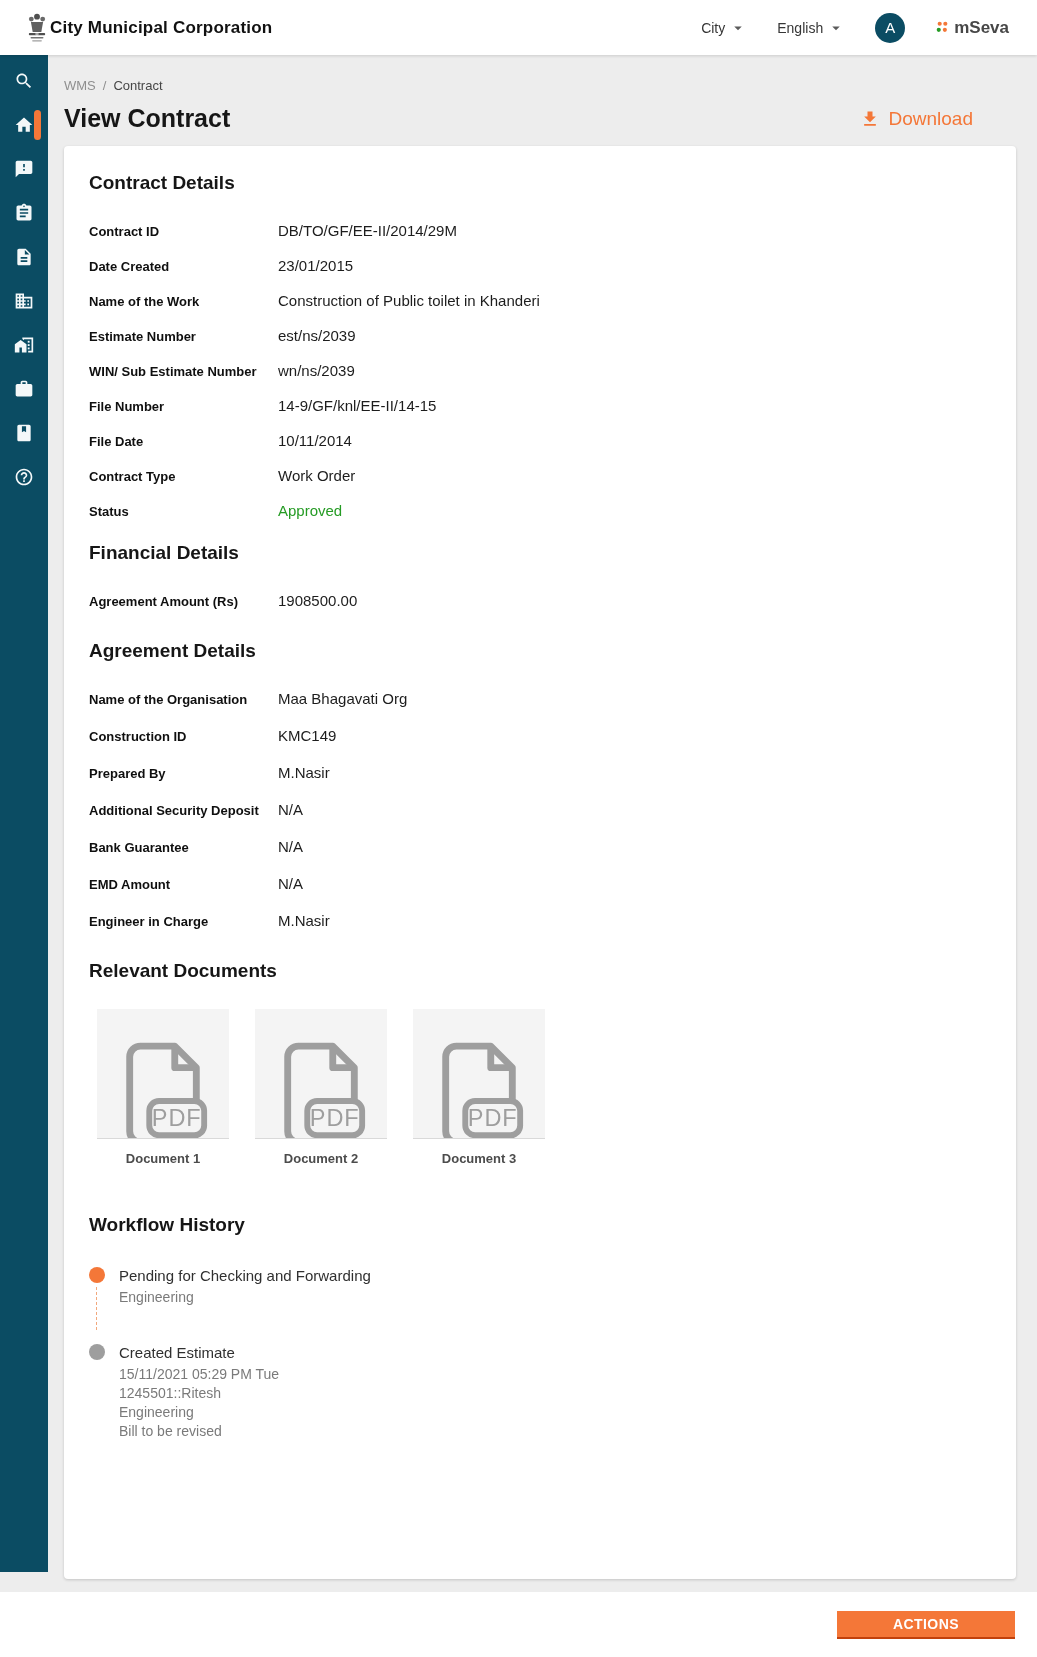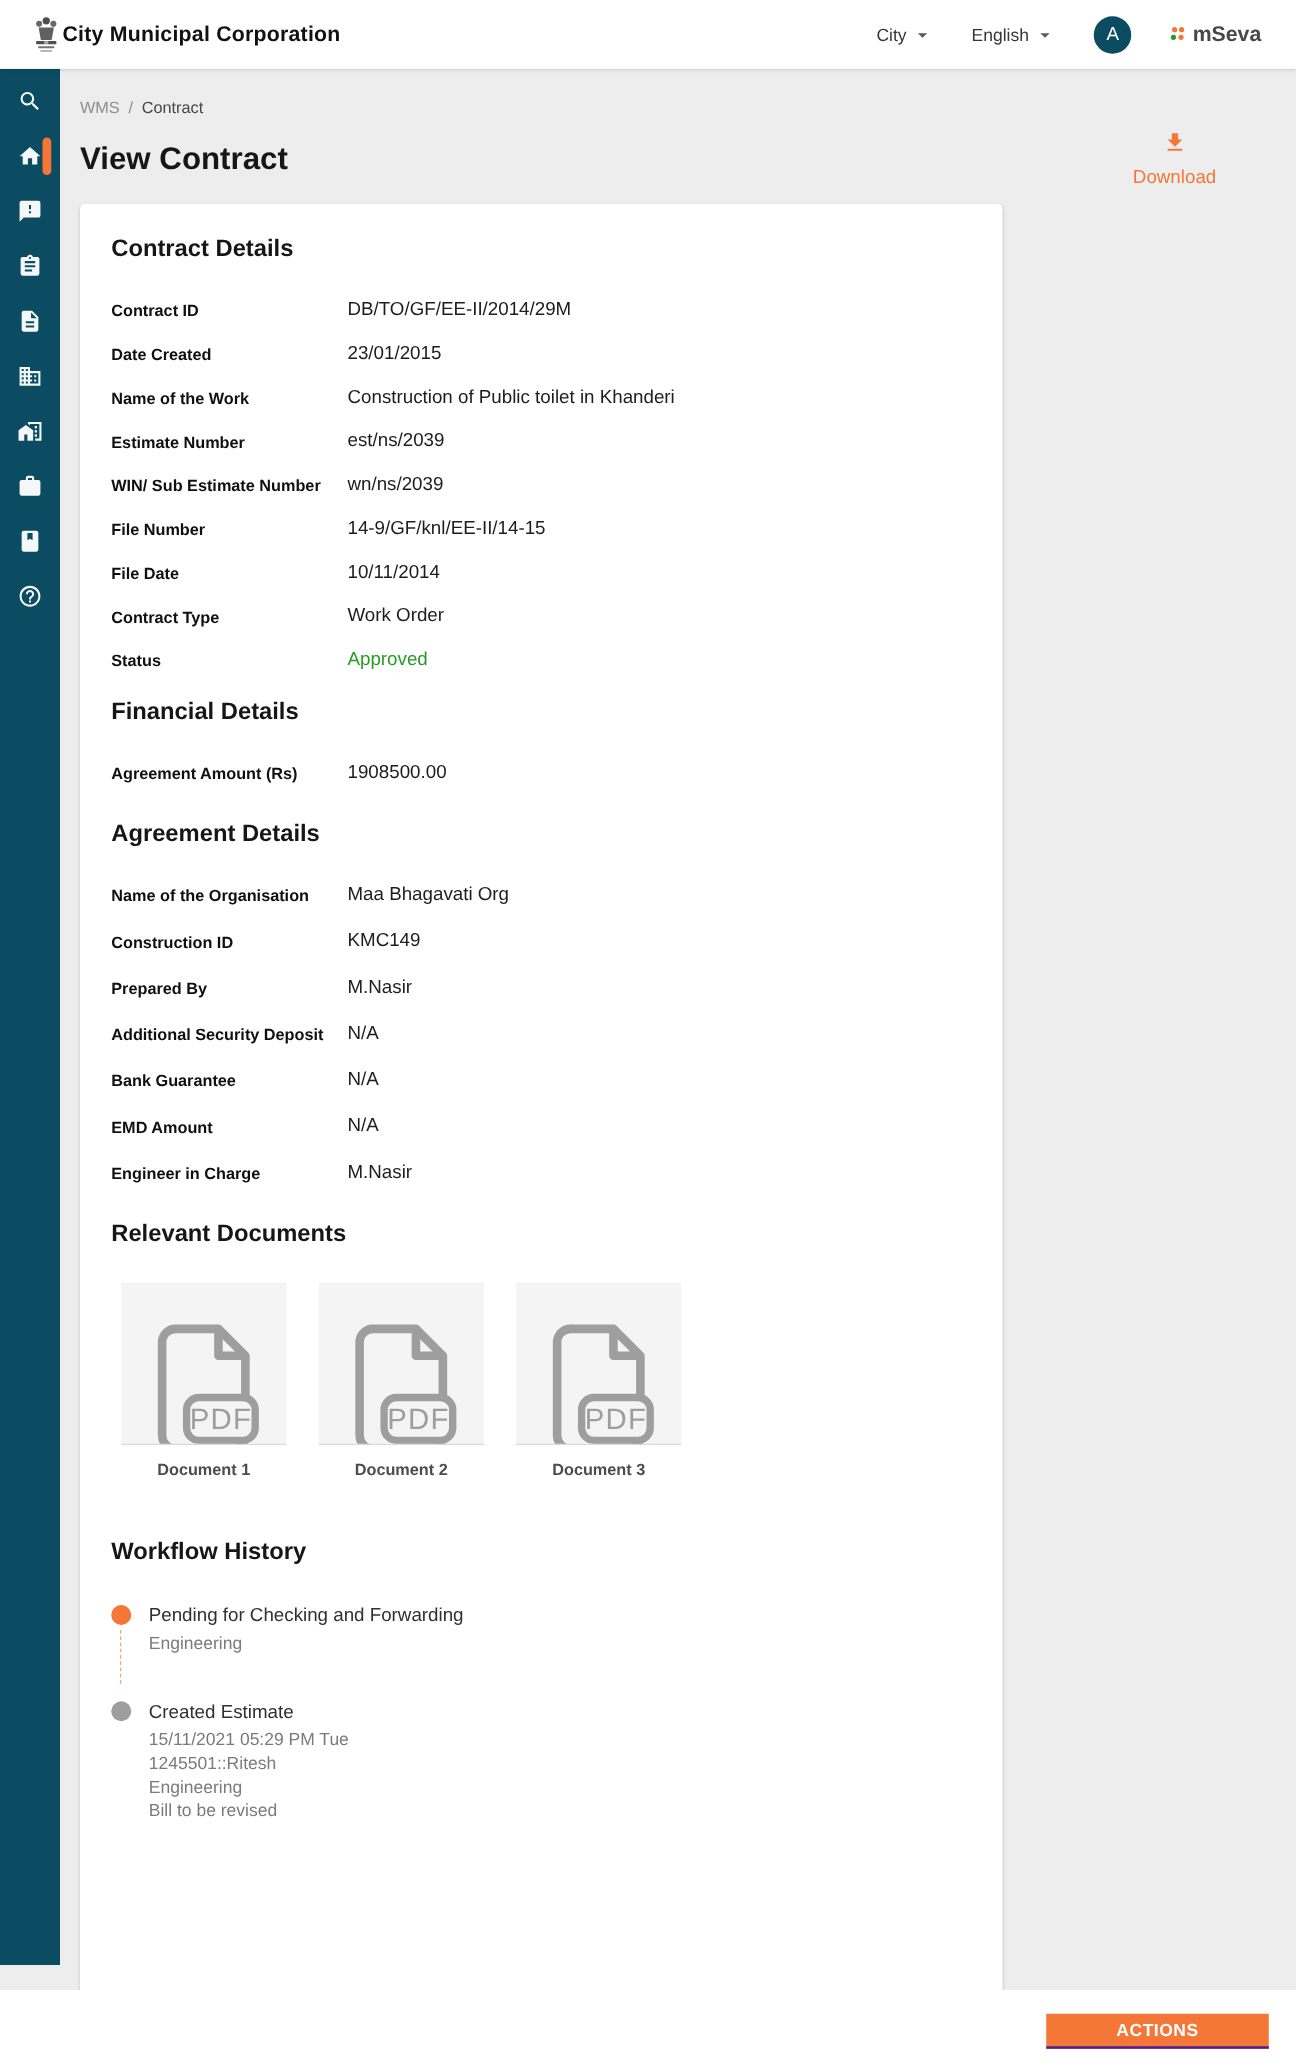--- a/index.html
+++ b/index.html
@@ -40,27 +40,27 @@
     position:absolute; left:20px; top:-5px; width:7px; height:30px;
     background:#f47738; border-radius:4px;
   }
 
   .main { margin-left:64px; width:909px; padding-top:23px; }
   .breadcrumb { display:flex; gap:7px; font-size:13px; color:#8f8f8f; }
   .breadcrumb .bc-link { cursor:pointer; }
   .breadcrumb .bc-current { color:#464646; }
   .title-row { display:flex; justify-content:space-between; align-items:center; margin-top:11px; }
   .page-title { font-size:25px; font-weight:bold; color:#161616; }
-  .download { display:flex; align-items:center; gap:9px; color:#f47738; font-size:15px; cursor:pointer;flex-direction:column; }
+  .download { display:flex; align-items:center; gap:9px; color:#f47738; font-size:19px; cursor:pointer; }
   .download svg { width:20px; height:20px; fill:#f47738; }
 
   
   .card {
     margin-top:13px; background:#fff; border-radius:4px;
-    box-shadow:0 1px 3px rgba(0,0,0,.18); padding:12px 34px 138px 25px; width:738px;
+    box-shadow:0 1px 3px rgba(0,0,0,.18); padding:12px 34px 138px 25px; width:952px;
   }
   .section-heading { font-size:19px; font-weight:bold; color:#161616; margin:22px 0 27px; }
   .section-heading.first { margin-top:14px; }
   .section-heading.spaced { margin-top:30px; }
   .section-heading.workflow-h { margin-top:48px; margin-bottom:30px; }
 
   .field-row { display:grid; grid-template-columns:189px auto; margin-bottom:16px; align-items:start; }
   .field-row.roomy { margin-bottom:18px; }
   .field-label { font-size:13px; font-weight:bold; color:#0f0f0f; padding-top:2px; line-height:17px; }
   .field-value { font-size:15px; color:#1d1d1d; line-height:19px; }
@@ -85,21 +85,21 @@
   .dot.done { background:#9e9e9e; }
   .connector { position:absolute; left:7px; top:21px; bottom:-23px; border-left:1px dashed #f2a87c; }
   .entry-title { font-size:15px; color:#303030; line-height:20px; margin-bottom:2px; }
   .entry-line { font-size:14px; color:#7a7a7a; line-height:19px; }
 
   
   .footer { height:65px; background:#fff; position:relative; }
   .actions-btn {
     position:absolute; right:22px; top:19px; width:178px; height:28px;
     background:#f47738; color:#fff; font-size:14px; font-weight:bold; letter-spacing:.4px;
-    border:none; border-bottom:2px solid #4c1d95; cursor:pointer;
+    border:none; border-bottom:2px solid #c2410c; cursor:pointer;
     display:flex; align-items:center; justify-content:center;
     font-family:"Liberation Sans", sans-serif;
   }
 
   .pdf-badge-text { font-size:24px; fill:#9e9e9e; font-family:"Liberation Sans", sans-serif; letter-spacing:1px; }
 </style>
 </head>
 <body>
 
 <div class="header">

